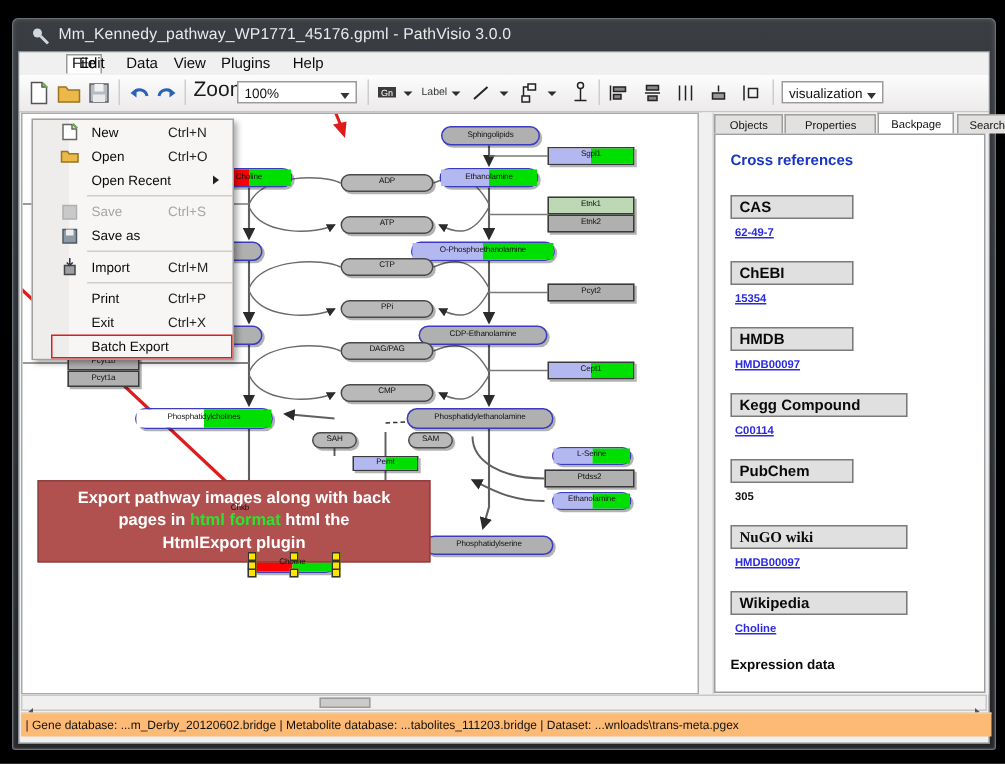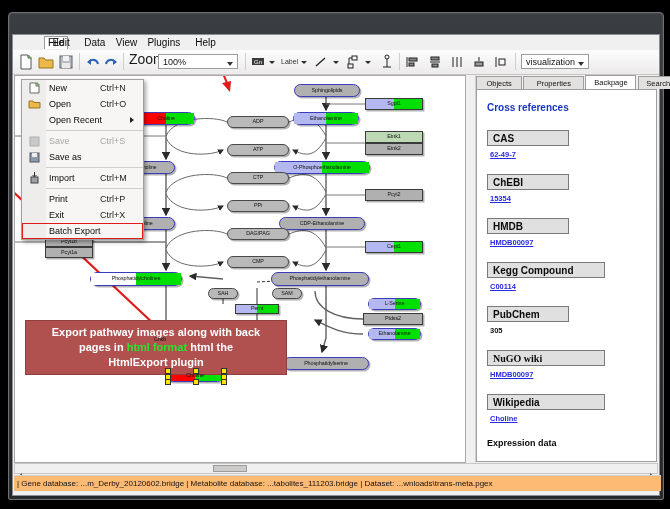--- a/index.html
+++ b/index.html
@@ -86,38 +86,45 @@
   .hscroll{position:absolute;left:1px;top:428px;width:644px;height:11px;
      background:#f0f0f0;border:1px solid #c9c7c5;box-sizing:border-box;}
   .hthumb{position:absolute;left:198px;top:1px;width:34px;height:7px;background:#cdcbc9;border:1px solid #9b9b9b;box-sizing:border-box;}
   .hbtn{position:absolute;top:1px;width:9px;height:7px;}
   .statusbar{position:absolute;left:1px;top:440px;width:644px;height:15px;
      background:#fdba74;border-top:1px solid #d4d2d0;font-size:8px;color:#111;
      display:flex;align-items:center;padding-left:3px;white-space:nowrap;}
 
   
   .dropdown{position:absolute;left:8px;top:44px;width:121px;background:#f7f6f5;
-     border:1px solid #a0a0a0;box-shadow:2px 2px 4px rgba(0,0,0,.35);z-index:50;}
+     border:1px solid #a0a0a0;box-shadow:2px 2px 4px rgba(0,0,0,.35);z-index:50;padding-left:12px;}
   .mrow{position:relative;height:16px;display:flex;align-items:center;font-size:9px;color:#0a0a0a;}
   .mrow .mlabel{position:absolute;left:27px;}
   .mrow .maccel{position:absolute;left:78px;color:#222;}
   .mrow.disabled .mlabel,.mrow.disabled .maccel{color:#a6a6a6;}
   .msep{height:1px;background:#d0cecc;margin:2px 0 2px 24px;}
   .micon{position:absolute;left:6px;top:2px;width:13px;height:12px;}
   .submenuarrow{position:absolute;left:108px;top:5px;width:0;height:0;
      border-top:3px solid transparent;border-bottom:3px solid transparent;border-left:4px solid #222;}
   .mrow.highlight{outline:1.5px solid #e01b1b;outline-offset:-1px;}
   .menugutter{position:absolute;left:0;top:0;width:24px;height:100%;background:#efedeb;}
 </style>
 </head>
 <body>
 
 <div id="root">
 <div class="win">
 
+  <div class="titlebar">
+    <svg class="titleicon" viewBox="0 0 12 12">
+      <circle cx="4" cy="4" r="3" fill="#cfd6dd"></circle>
+          <path d="M6 6 L11 11" stroke="#cfd6dd" stroke-width="2"></path>
+    </svg>
+    <div class="titletext">Mm_Kennedy_pathway_WP1771_45176.gpml - PathVisio 3.0.0</div>
+  </div>
 
   <div class="client">
 
     <div class="menubar" id="menubar">
           <div class="menuitem sel" style="left: 4px; margin-left: 27px;">File</div>
           <div class="menuitem" style="left: 35.6px;">Edit</div>
           <div class="menuitem" style="left: 67.2px;">Data</div>
           <div class="menuitem" style="left: 98.8px;">View</div>
           <div class="menuitem" style="left: 130.4px;">Plugins</div>
           <div class="menuitem" style="left: 178.2px;">Help</div>

